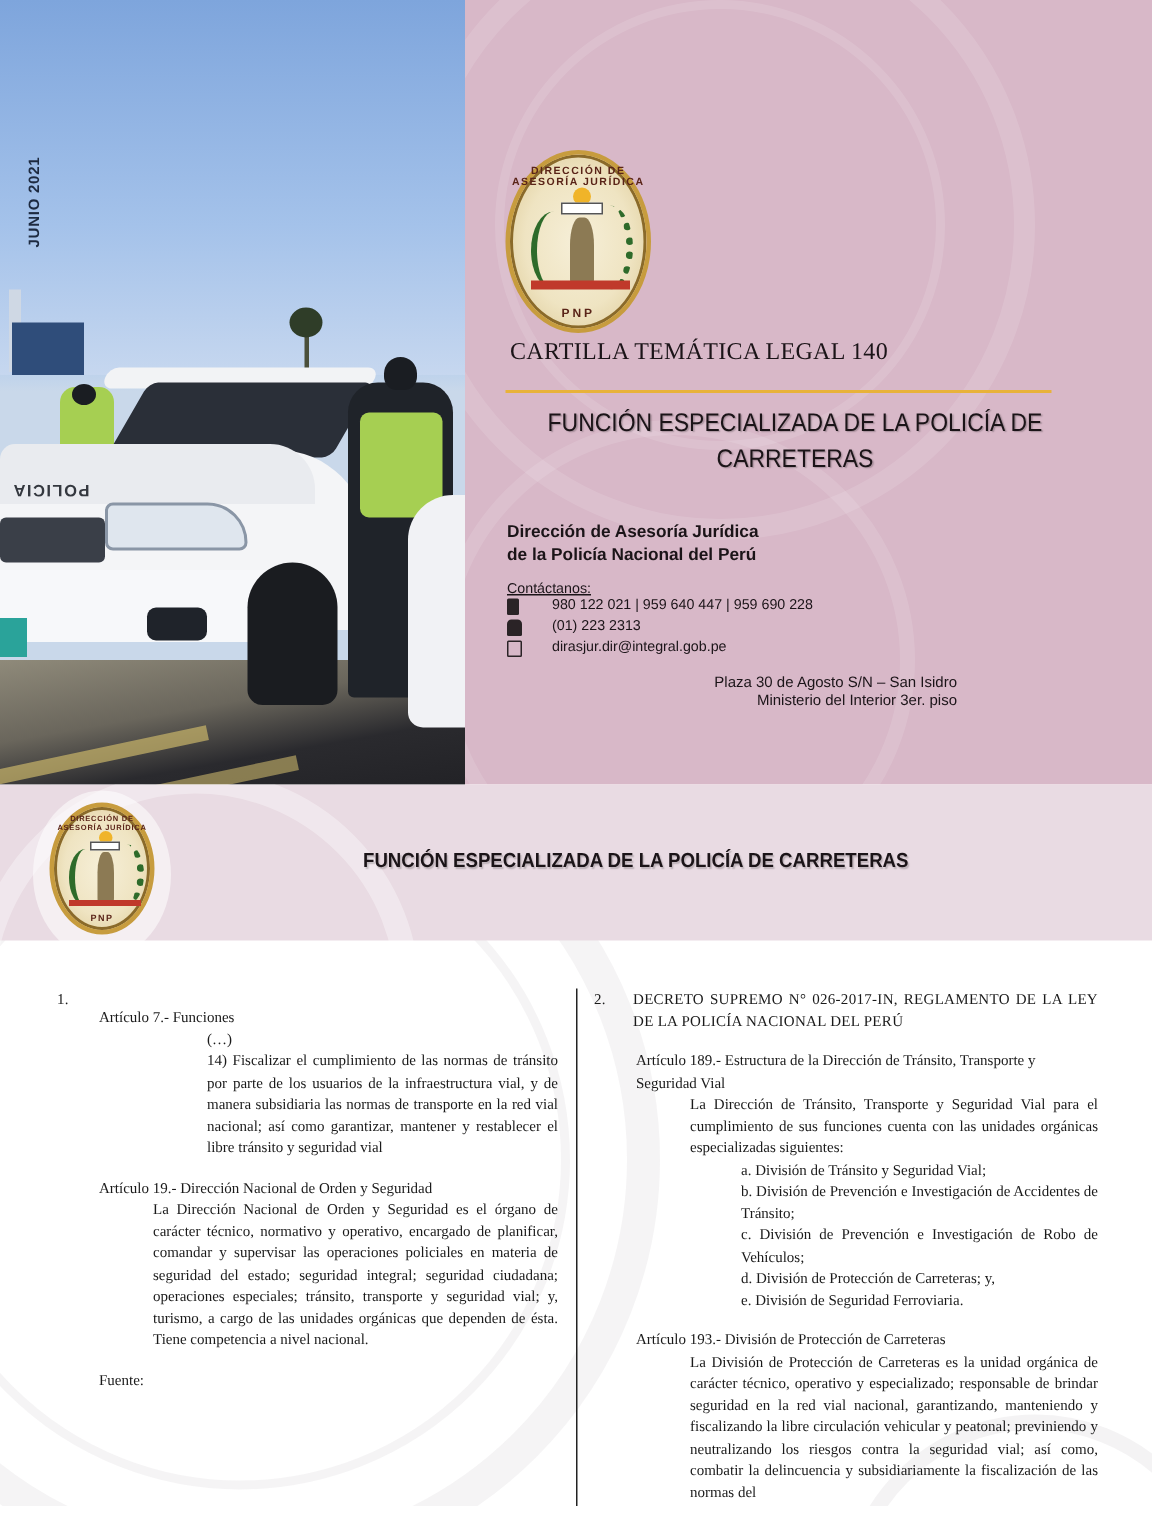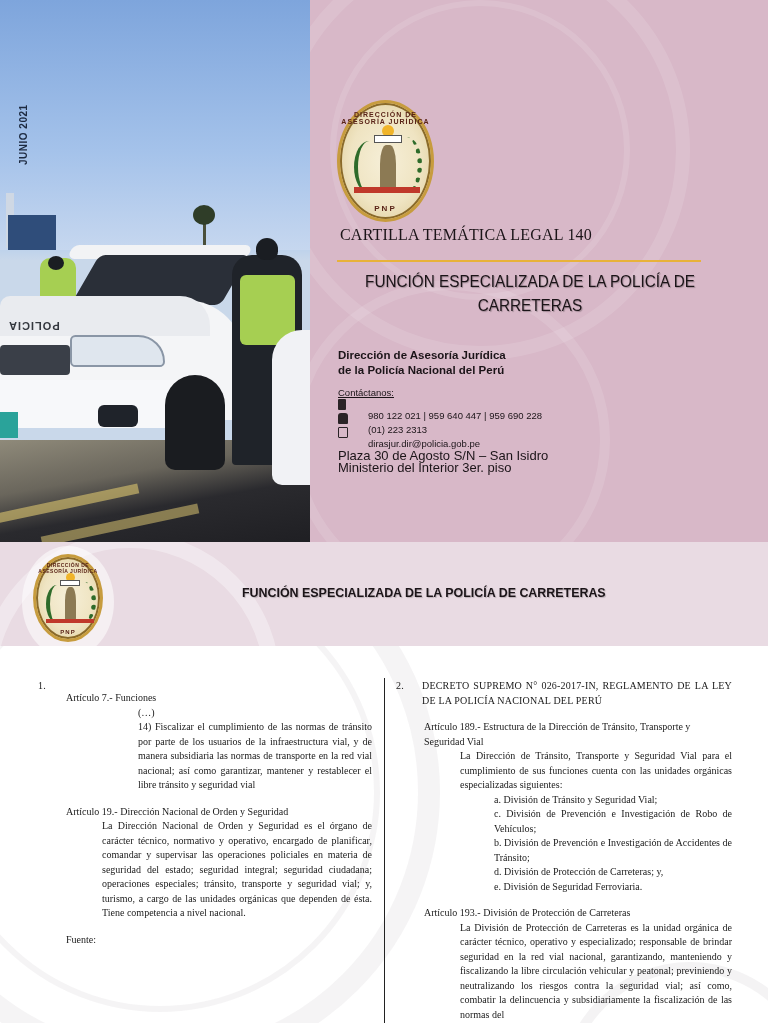--- a/index.html
+++ b/index.html
@@ -93,31 +93,31 @@
   .contact-label {
     position: absolute; left: 28px; top: 387px;
     font-family: "Liberation Sans", sans-serif; font-size: 9.5px; color: #1b1418; text-decoration: underline;
   }
   .contact-row { position: absolute; left: 28px; height: 14px; width: 300px;
     font-family: "Liberation Sans", sans-serif; font-size: 9.5px; color: #1b1418; }
   .contact-row .ico { position:absolute; left:0; top:1px; width:10px; height:11px; background:#2a2326; border-radius:1px; }
   .contact-row .ico.phone { width:8px; }
   .contact-row .ico.fax { border-radius:3px 3px 1px 1px; }
   .contact-row .ico.mail { background:transparent; border:1.5px solid #2a2326; }
-  .contact-row .txt { position:absolute; left:30px; top:0;margin-top:12px; }
+  .contact-row .txt { position:absolute; left:30px; top:0; }
   .row-mobile { top: 398px; }
   .row-phone { top: 412px; }
   .row-email { top: 426px; }
   .address {
     position: absolute; left: 28px; top: 450px; width: 300px;
-    font-family: "Liberation Sans", sans-serif; font-size: 13px; line-height: 12px; color: #1b1418;
+    font-family: "Liberation Sans", sans-serif; font-size: 10px; line-height: 12px; color: #1b1418; text-align: right;
   }
 
   
-  .page2 { position: absolute; left: 0; top: 542px; width: 768px; height: 481px; background: #fff; overflow: hidden; }
+  .page2 { position: absolute; left: 0; top: 523px; width: 768px; height: 481px; background: #fff; overflow: hidden; }
   .page2 .wm-bg1 { position:absolute; left:-120px; top:-30px; width:560px; height:560px; border-radius:50%; border:22px solid rgba(200,195,200,0.18); }
   .page2 .wm-bg2 { position:absolute; left:-60px; top:30px; width:440px; height:440px; border-radius:50%; border:6px solid rgba(200,195,200,0.18); }
   .page2 .wm-bg3 { position:absolute; left:560px; top:420px; width:260px; height:260px; border-radius:50%; border:10px solid rgba(200,195,200,0.2); }
   .header-band {
     position: absolute; left: 0; top: 0; width: 768px; height: 104px; background: #e9dbe3;
   }
   .header-band .wm { position:absolute; left:-20px; top:-10px; width:300px; height:300px; border-radius:50%; border:16px solid rgba(255,255,255,0.35); }
   .crest-wrap { position:absolute; left:22px; top:4px; width:92px; height:112px; border-radius:50%; background: rgba(255,255,255,0.55); }
   .crest-small { left: 33px; top: 12px; width: 70px; height: 88px; }
   .band-title {
@@ -207,21 +207,21 @@
     <div class="contact-row row-mobile">
       <span class="ico phone"></span>
       <span class="txt">980 122 021 | 959 640 447 | 959 690 228</span>
     </div>
     <div class="contact-row row-phone">
       <span class="ico fax"></span>
       <span class="txt">(01) 223 2313</span>
     </div>
     <div class="contact-row row-email">
       <span class="ico mail"></span>
-      <span class="txt">dirasjur.dir@policia.gob.pe</span>
+      <span class="txt">dirasjur.dir@integral.gob.pe</span>
     </div>
 
     <div class="address">
       <div>Plaza 30 de Agosto S/N – San Isidro</div>
       <div>Ministerio del Interior 3er. piso</div>
     </div>
   </div>
 </div>
 
 <div class="page2">
@@ -260,20 +260,20 @@
   </div>
 
   <div class="col col-right">
     <div class="item-head">
       <span class="num">2.</span>
       <span>DECRETO SUPREMO N° 026-2017-IN, REGLAMENTO DE LA LEY DE LA POLICÍA NACIONAL DEL PERÚ</span>
     </div>
     <div class="art-title">Artículo 189.- Estructura de la Dirección de Tránsito, Transporte y Seguridad Vial</div>
     <div class="indent1">La Dirección de Tránsito, Transporte y Seguridad Vial para el cumplimiento de sus funciones cuenta con las unidades orgánicas especializadas siguientes:</div>
     <div class="indent-list">a. División de Tránsito y Seguridad Vial;</div>
+    <div class="indent-list">b. División de Prevención e Investigación de Accidentes de Tránsito;</div>
     <div class="indent-list">c. División de Prevención e Investigación de Robo de Vehículos;</div>
-    <div class="indent-list">b. División de Prevención e Investigación de Accidentes de Tránsito;</div>
     <div class="indent-list">d. División de Protección de Carreteras; y,</div>
     <div class="indent-list">e. División de Seguridad Ferroviaria.</div>
     <div class="art-title">Artículo 193.- División de Protección de Carreteras</div>
     <div class="indent1">La División de Protección de Carreteras es la unidad orgánica de carácter técnico, operativo y especializado; responsable de brindar seguridad en la red vial nacional, garantizando, manteniendo y fiscalizando la libre circulación vehicular y peatonal; previniendo y neutralizando los riesgos contra la seguridad vial; así como, combatir la delincuencia y subsidiariamente la fiscalización de las normas del</div>
   </div>
 </div>
 
 </body></html>

